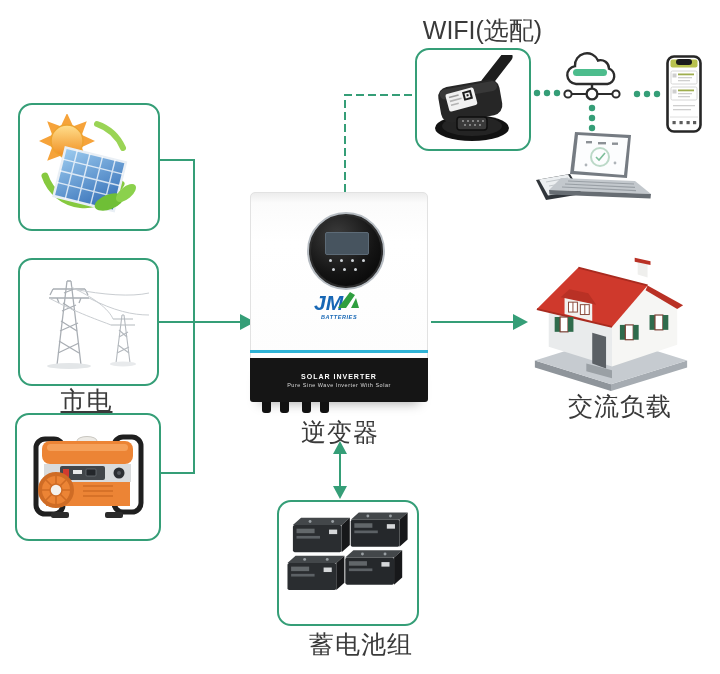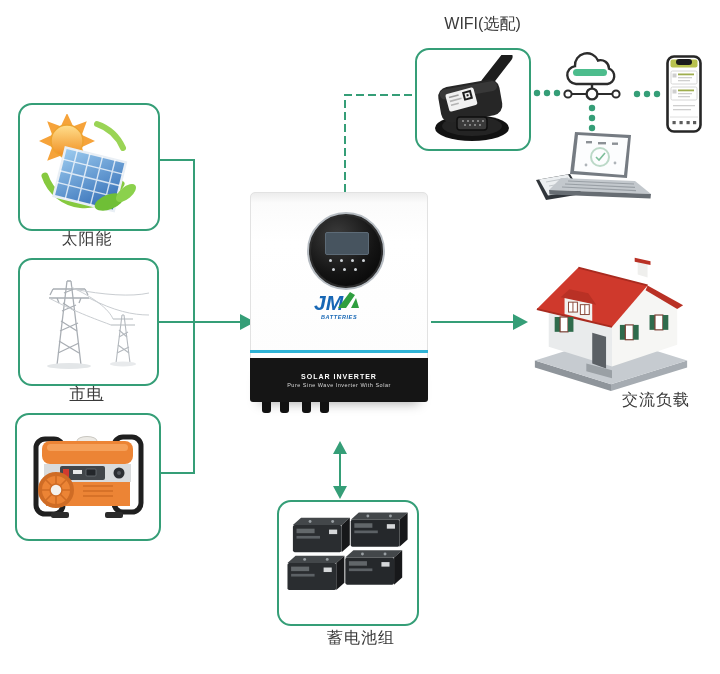--- a/index.html
+++ b/index.html
@@ -1,21 +1,21 @@
 <!DOCTYPE html>
 <html><head>
 <meta charset="utf-8">
 <style>
   html,body{margin:0;padding:0;background:#fff;}
   #canvas{position:relative;width:720px;height:674px;background:#fff;overflow:hidden;
           font-family:"Liberation Sans","DejaVu Sans",sans-serif;}
   .abs{position:absolute;}
   .node-box{position:absolute;border:2px solid #359e77;border-radius:14px;background:#fff;
             display:flex;align-items:center;justify-content:center;z-index:2;}
-  .node-label{position:absolute;font-size:16px;color:#3a3a3a;text-align:center;z-index:2;
+  .node-label{position:absolute;font-size:25px;color:#3a3a3a;text-align:center;z-index:2;
               letter-spacing:1px;}
   #connector-overlay{position:absolute;left:0;top:0;z-index:1;pointer-events:none;}
   
   #inverter{position:absolute;left:250px;top:192px;width:178px;height:223px;z-index:2;}
   #inv-body{position:absolute;left:0;top:0;width:176px;height:166px;background:
             linear-gradient(180deg,#ececec 0%,#fbfbfb 6%,#ffffff 30%,#fdfdfd 100%);
             border:1px solid #e2e2e2;border-radius:5px 5px 0 0;}
   #inv-display{position:absolute;left:56px;top:19px;width:74px;height:74px;border-radius:50%;
                background:radial-gradient(circle at 38% 30%,#3d3d3d 0%,#141414 55%,#000 100%);
                border:2px solid #b6bcc2;box-shadow:inset 0 0 0 2px #2c2c2c;}
@@ -95,21 +95,20 @@
       <path d="M14,62 A42,42 0 0,0 90,70" stroke="#86c93f" stroke-width="7" fill="none" stroke-linecap="round"></path>
       <path d="M92,34 A44,44 0 0,0 66,10" stroke="#9ad455" stroke-width="6" fill="none" stroke-linecap="round"></path>
       <g transform="rotate(14 58 64)">
         <rect x="28" y="40" width="62" height="50" fill="url(#panG)" stroke="#e9eff5" stroke-width="2.5"></rect>
         <path d="M28,52 h62 M28,64 h62 M28,76 h62 M40,40 v50 M53,40 v50 M66,40 v50 M79,40 v50" stroke="#ffffff" stroke-width="1.4" opacity="0.75"></path>
       </g>
       <ellipse cx="78" cy="88" rx="15" ry="7.5" fill="#6fbf36" transform="rotate(-20 78 88)"></ellipse>
       <ellipse cx="95" cy="79" rx="12" ry="6" fill="#8bd14c" transform="rotate(-40 95 79)"></ellipse>
     </svg>
   </div>
-  <div class="node-label" style="left:18px;top:229px;width:138px;">太阳能</div>
 
   <div class="node-box" style="left:18px;top:258px;width:137px;height:124px;">
     <svg width="120" height="110" viewBox="0 0 120 110">
       <g stroke="#a9aeb4" stroke-width="1.3" fill="none">
         <path d="M28,98 L38,14 M52,98 L42,14 M38,14 h4"></path>
         <path d="M29,86 L50,76 M50,86 L30,74 M31,64 L49,56 M48,64 L32,54 M33,44 L47,38 M46,44 L34,36 M35,26 L45,22"></path>
         <path d="M24,22 h32 M20,31 h40 M24,22 l-3,6 M56,22 l3,6 M28,31 l2,5 M52,31 l-2,5"></path>
       </g>
       <g stroke="#b4b9be" stroke-width="1.1" fill="none">
         <path d="M87,96 L93,48 M101,96 L95,48 M93,48 h2"></path>
@@ -271,20 +270,21 @@
     <div id="inv-stripe"></div>
     <div id="inv-black">
       <div class="l1">SOLAR INVERTER</div>
       <div class="l2">Pure Sine Wave Inverter With Solar</div>
     </div>
     <div class="inv-foot" style="left:12px;"></div>
     <div class="inv-foot" style="left:30px;"></div>
     <div class="inv-foot" style="left:52px;"></div>
     <div class="inv-foot" style="left:70px;"></div>
   </div>
+  <div class="node-label" style="left:270px;top:416px;width:140px;">逆变器</div>
 
   <svg class="abs" style="left:527px;top:241px;z-index:2;" width="168" height="152" viewBox="0 0 170 152">
     <polygon points="8,120 85,144 85,151 8,127" fill="#8f959b"></polygon>
     <polygon points="85,144 162,120 162,127 85,151" fill="#a6acb2"></polygon>
     <polygon points="8,120 85,96 162,120 85,144" fill="#c6cbd0"></polygon>
     <polygon points="22,62 86,80 86,126 22,106" fill="#e9ebec"></polygon>
     <polygon points="86,80 86,126 152,104 152,62 122,46" fill="#f6f6f4"></polygon>
     <polygon points="112,18 122,21 122,36 112,33" fill="#efefed"></polygon>
     <polygon points="109,16 125,19.5 125,23.5 109,20" fill="#b93125"></polygon>
     <polygon points="10,68 86,86 122,44 52,26" fill="#cf392c"></polygon>
@@ -309,21 +309,21 @@
       <rect x="137.5" y="74" width="5.5" height="15" fill="#2f6b4c"></rect>
     </g>
     <g>
       <rect x="28" y="76" width="5.5" height="15" fill="#2f6b4c"></rect>
       <rect x="33.5" y="76" width="8" height="15" fill="#fff" stroke="#7b3f33" stroke-width="1.2"></rect>
       <rect x="41.5" y="76" width="5.5" height="15" fill="#2f6b4c"></rect>
     </g>
     <polygon points="66,92 80,96 80,128 66,123" fill="#5b6065"></polygon>
     <polygon points="60,123 86,130 86,138 60,131" fill="#9aa0a5"></polygon>
   </svg>
-  <div class="node-label" style="left:550px;top:390px;width:140px;text-align:right;">交流负载</div>
+  <div class="node-label" style="left:550px;top:390px;width:140px;">交流负载</div>
 
   <div class="node-box" style="left:277px;top:500px;width:138px;height:122px;">
     <svg width="132" height="112" viewBox="0 0 146 124">
       <g>
         <polygon points="76,14 85,6 139,6 130,14" fill="#43474a"></polygon>
         <polygon points="130,14 139,6 139,36 130,44" fill="#17181a"></polygon>
         <rect x="76" y="14" width="54" height="30" rx="2" fill="#25282b"></rect>
         <rect x="80" y="18" width="20" height="5" fill="#8a8f93" opacity="0.6"></rect>
         <rect x="80" y="26" width="26" height="3" fill="#5c6165"></rect>
         <rect x="116" y="19" width="9" height="5" fill="#d6d8da"></rect>

